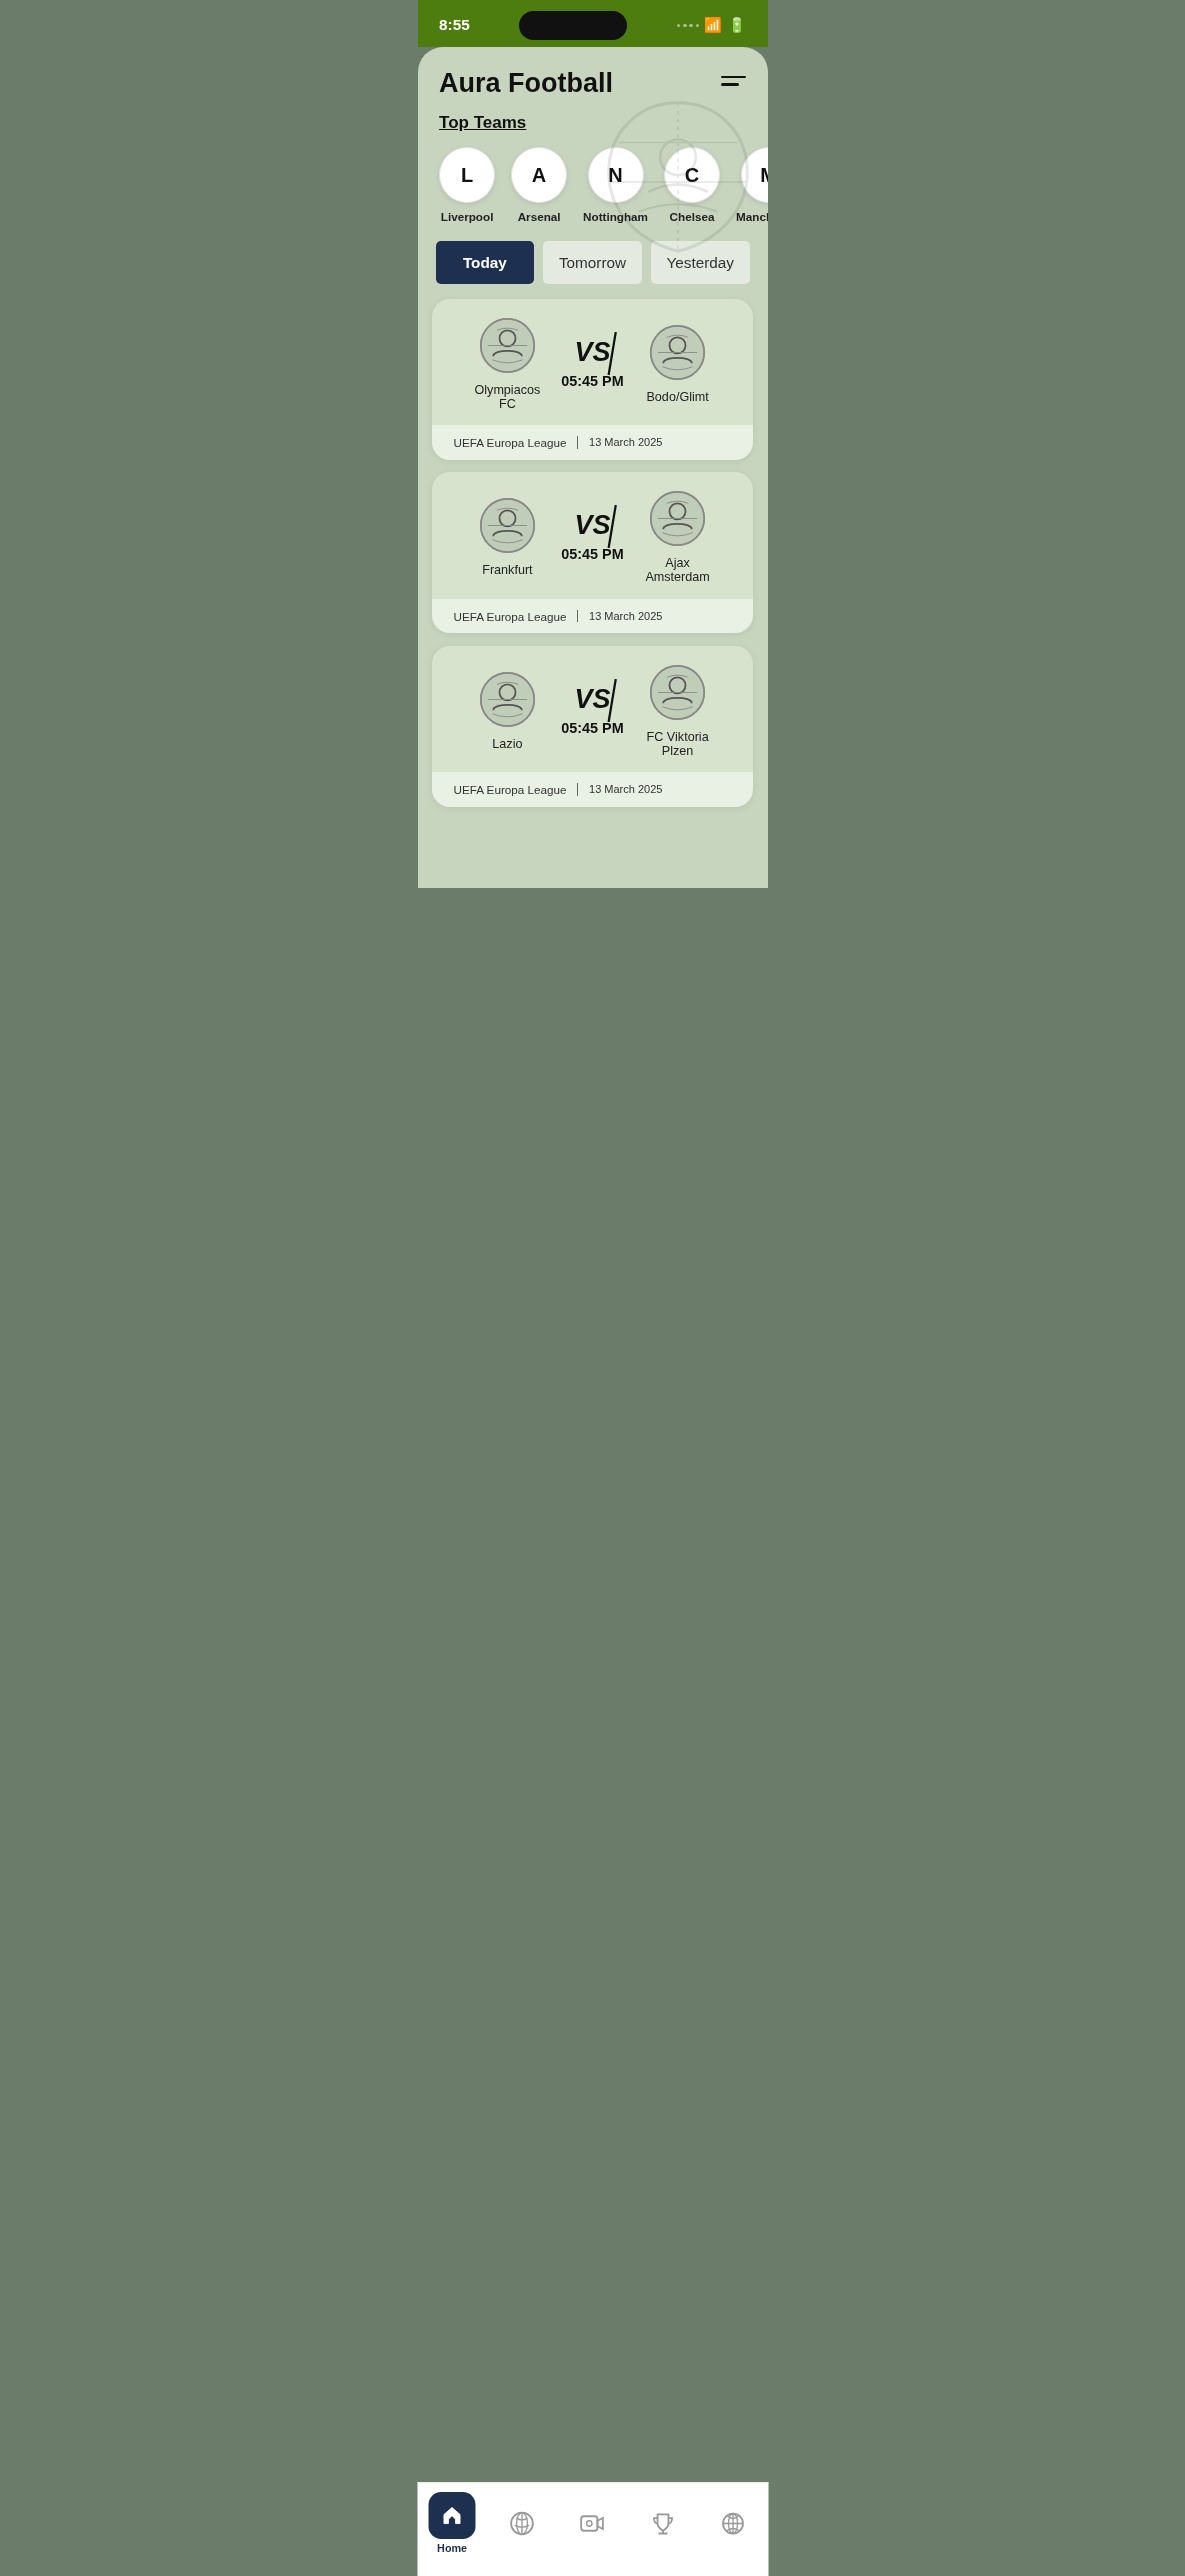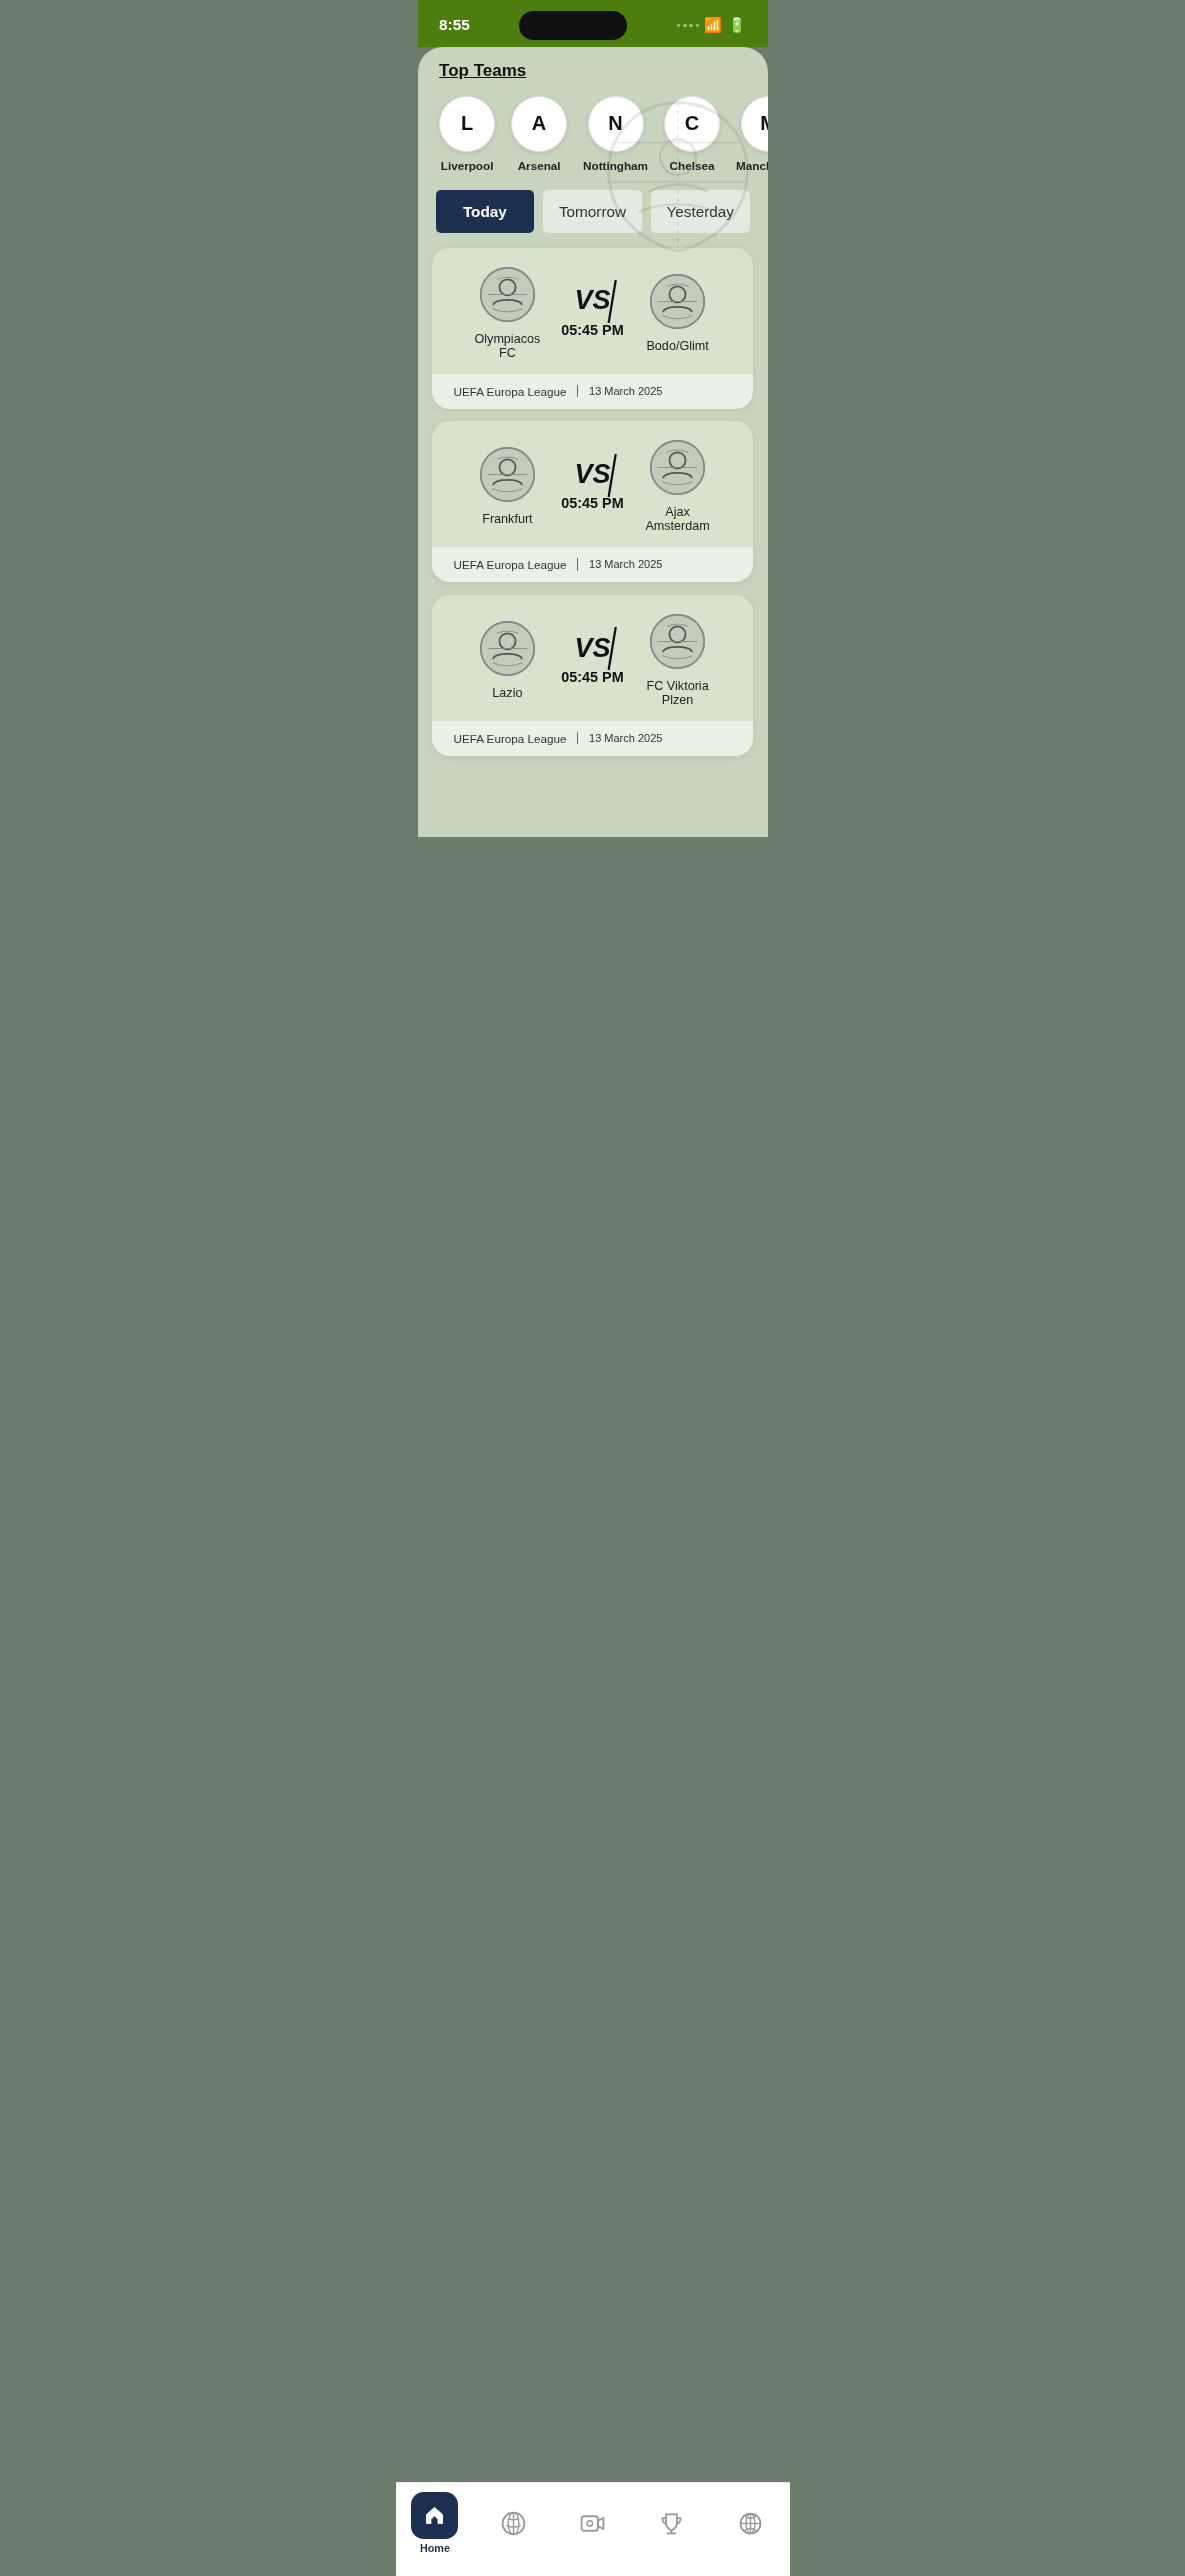--- a/index.html
+++ b/index.html
@@ -267,21 +267,21 @@
       font-size: 11px;
       color: #333;
     }
 
     
     .bottom-nav {
       position: fixed;
       bottom: 0;
       left: 50%;
       transform: translateX(-50%);
-      width: 394px;
+      width: 351px;
       background: white;
       display: flex;
       justify-content: space-around;
       align-items: center;
       padding: 9px 0 21.6px;
       border-top: 0.9px solid #eee;
     }
 
     .nav-item {
       display: flex;
@@ -335,20 +335,27 @@
       <path d="M100 20 C60 20 30 50 30 90 C30 130 60 160 100 170 C140 160 170 130 170 90 C170 50 140 20 100 20Z" stroke="#4a5e4a" stroke-width="3" fill="none"></path>
       <circle cx="100" cy="75" r="18" stroke="#4a5e4a" stroke-width="2.5" fill="none"></circle>
       <path d="M70 110 Q100 95 130 110" stroke="#4a5e4a" stroke-width="2.5" fill="none"></path>
       <path d="M60 130 Q100 115 140 130" stroke="#4a5e4a" stroke-width="2" fill="none"></path>
       <path d="M100 20 L100 170" stroke="#4a5e4a" stroke-width="1.5" stroke-dasharray="4 4"></path>
       <path d="M40 60 L160 60" stroke="#4a5e4a" stroke-width="1.5"></path>
       <path d="M30 100 L170 100" stroke="#4a5e4a" stroke-width="1.5"></path>
     </svg>
   </div>
 
+  <div class="header">
+    <h1 class="app-title">Aura Football</h1>
+    <div class="menu-icon">
+      <div class="menu-line"></div>
+      <div class="menu-line"></div>
+    </div>
+  </div>
 
   <div class="section-label">Top Teams</div>
   <div class="teams-scroll" id="teams-container">
       <div class="team-item">
     <div class="team-avatar">L</div>
     <span class="team-name">Liverpool</span>
   </div>
       <div class="team-item">
     <div class="team-avatar">A</div>
     <span class="team-name">Arsenal</span>

